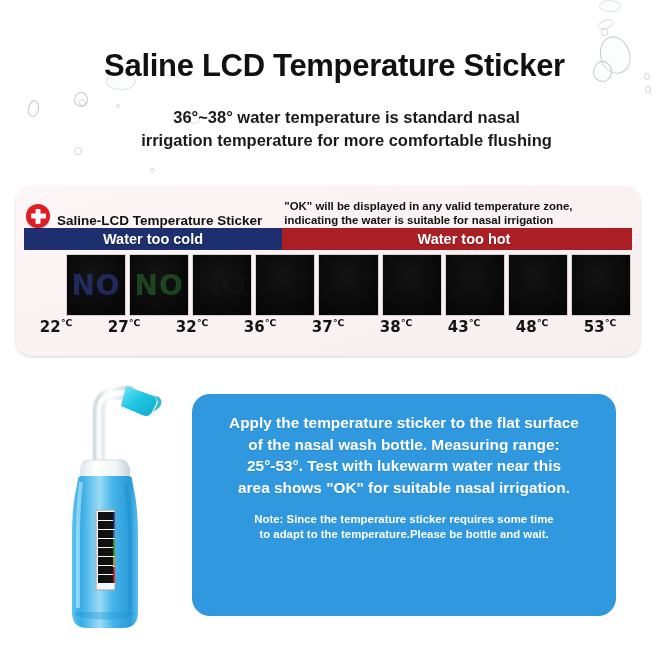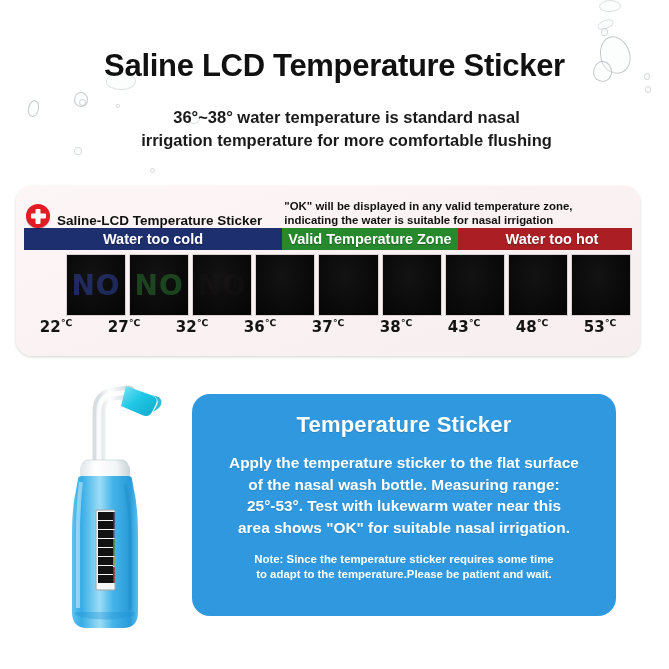--- a/index.html
+++ b/index.html
@@ -195,21 +195,20 @@
     <div class="cross-logo"></div>
     <div class="brand-label">Saline-LCD Temperature Sticker</div>
     <div class="ok-note">
       <div>"OK" will be displayed in any valid temperature zone,</div>
       <div>indicating the water is suitable for nasal irrigation</div>
     </div>
   </div>
 
   <div class="zone-bar">
     <div class="zone zone-cold">Water too cold</div>
-    <div class="zone zone-valid">Valid Temperature Zone</div>
     <div class="zone zone-hot">Water too hot</div>
   </div>
 
   <div class="lcd-row">
     <div class="lcd-cell cold-on">
         <span class="glyph">NO</span>
       </div>
     <div class="lcd-cell valid-on">
         <span class="glyph">NO</span>
       </div>
@@ -311,24 +310,23 @@
       <rect x="58" y="158" width="2.2" height="8" fill="#2a5fa8"></rect>
       <rect x="58" y="167" width="2.2" height="17" fill="#268a2c"></rect>
       <rect x="58" y="185" width="2.2" height="9" fill="#8e9a1e"></rect>
       <rect x="58" y="195" width="2.2" height="16" fill="#ab1f24"></rect>
       <rect x="41" y="138" width="19" height="80" rx="1.5" fill="none" stroke="#8f9ba0" stroke-width="0.7"></rect>
     </g>
   </svg>
 </div>
 
 <div class="info-panel">
-  <div class="info-title">Temperature Sticker</div>
   <div class="info-body">
     <div>Apply the temperature sticker to the flat surface</div>
     <div>of the nasal wash bottle. Measuring range:</div>
     <div>25°-53°. Test with lukewarm water near this</div>
     <div>area shows "OK" for suitable nasal irrigation.</div>
   </div>
   <div class="info-note">
     <div>Note: Since the temperature sticker requires some time</div>
-    <div>to adapt to the temperature.Please be patient and wait.</div>
+    <div>to adapt to the temperature.Please be bottle and wait.</div>
   </div>
 </div>
 
 </body></html>

